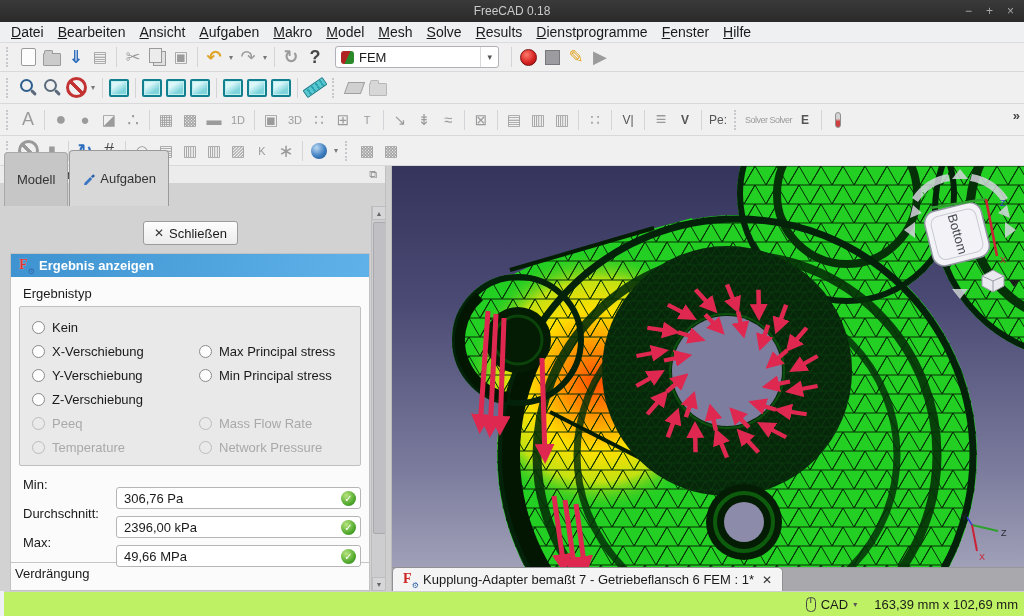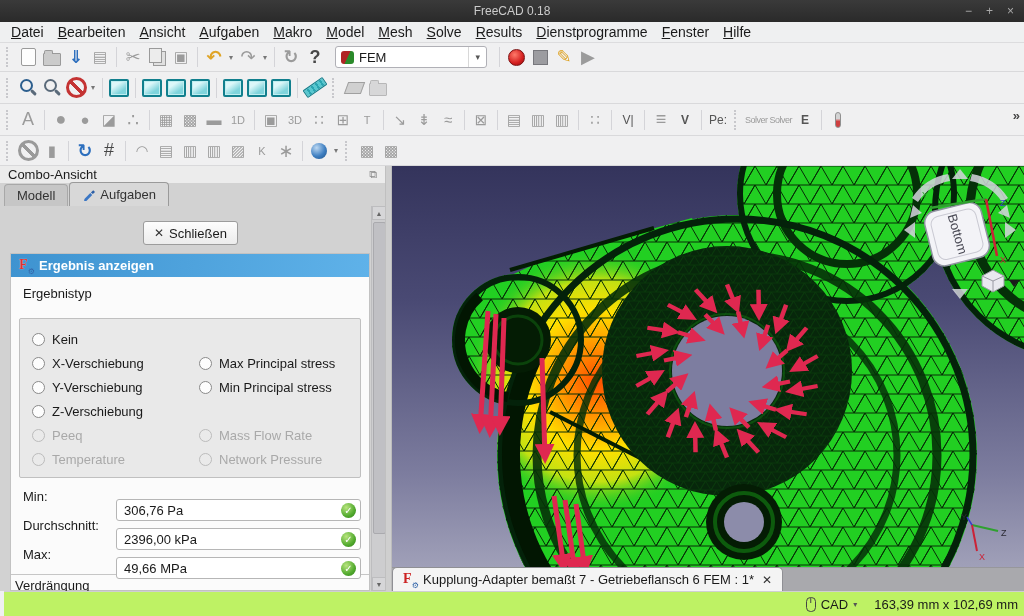--- a/index.html
+++ b/index.html
@@ -37,44 +37,44 @@
   .sh-noentry{width:15px;height:15px;border-radius:50%;border:3px solid #c43333;background:linear-gradient(45deg,transparent 42%,#c43333 42%,#c43333 58%,transparent 58%);}
   .sh-noentry.gray{border-color:#9a9a9a;background:linear-gradient(45deg,transparent 42%,#9a9a9a 42%,#9a9a9a 58%,transparent 58%);}
   .sh-cube{width:16px;height:14px;border:2px solid #117f8d;background:linear-gradient(145deg,#dcf7f9 30%,#7fd4dc 70%);box-shadow:inset 0 0 0 1px #bfeef0;border-radius:2px;}
   .sh-ruler{width:22px;height:7px;background:repeating-linear-gradient(90deg,#59c7cf 0 3px,#2ba6b2 3px 5px);border:1px solid #0d7b88;transform:rotate(-35deg);border-radius:1px;}
   .sh-sphere{width:16px;height:16px;border-radius:50%;background:radial-gradient(circle at 35% 30%,#bcd8f2,#3f7fc1 55%,#1c4f86);}
   .sh-rec{width:15px;height:15px;border-radius:50%;background:radial-gradient(circle at 38% 32%,#ff7a6a,#d41f1f 60%,#8e0f0f);border:1px solid #7c1010;}
   .sh-stop{width:13px;height:13px;background:#9c9ca0;border:1px solid #77777c;}
   .sh-thermo{width:4px;height:14px;background:linear-gradient(#d3d3d3 40%,#cf4040 60%);border-radius:3px;border:1px solid #909090;}
   .sh-part{width:15px;height:10px;background:#d0d0d0;border:1px solid #a0a0a0;transform:skewX(-20deg);}
   .sh-folder.dis{opacity:.65;}
-  .wbcombo{width:152px;height:22px;background:#fff;border:1px solid #b0b0b6;border-radius:3px;display:inline-flex;align-items:center;margin:0 8px;padding-left:5px;box-sizing:border-box;font-size:13px;}
+  .wbcombo{width:164px;height:22px;background:#fff;border:1px solid #b0b0b6;border-radius:3px;display:inline-flex;align-items:center;margin:0 8px;padding-left:5px;box-sizing:border-box;font-size:13px;}
   .fem-ic{width:13px;height:13px;border-radius:3px;background:linear-gradient(115deg,#b02424 48%,#2a8a2a 52%);margin-right:5px;flex:none;}
   .wbdd{margin-left:auto;padding:0 6px;font-size:9px;color:#555;border-left:1px solid #d8d8d8;align-self:stretch;display:flex;align-items:center;}
   .overflow-ch{position:absolute;right:4px;top:108px;font-size:13px;color:#444;font-weight:bold;}
   
   .panel{left:0;top:166px;width:385px;height:425px;background:#d2d2d2;}
   .panelhead{left:0;top:166px;width:385px;height:17px;background:#ececec;display:flex;align-items:center;padding:0 8px;box-sizing:border-box;font-size:13px;}
   .dockico{margin-left:auto;color:#8a8a8a;font-size:11px;}
   .ptabs{left:0;top:183px;width:385px;height:23px;background:#d2d2d2;display:flex;align-items:flex-end;padding-left:4px;box-sizing:border-box;}
-  .ptab{height:21px;display:inline-flex;align-items:center;gap:5px;padding:0 12px;font-size:13px;border:1px solid #a8a8a8;border-bottom:none;border-radius:4px 4px 0 0;background:#c6c6c6;color:#333;margin-right:1px;}
+  .ptab{height:21px;display:inline-flex;align-items:center;gap:5px;padding:16px 12px;font-size:13px;border:1px solid #a8a8a8;border-bottom:none;border-radius:4px 4px 0 0;background:#c6c6c6;color:#333;margin-right:1px;}
   .ptab.active{background:#d8d8d8;height:23px;border-color:#9a9a9a;}
   .pscroll{left:0;top:206px;width:371px;height:385px;background:#d2d2d2;overflow:hidden;}
   .pbar{left:371px;top:206px;width:14px;height:385px;background:#cdcdcf;border-left:1px solid #bdbdbf;box-sizing:border-box;}
   .pbar .arr{position:absolute;left:0;width:14px;height:14px;display:flex;align-items:center;justify-content:center;font-size:7px;color:#666;background:#d6d6d8;border:1px solid #bdbdbf;box-sizing:border-box;}
   .pbar .thumb{position:absolute;left:1px;top:16px;width:11px;height:310px;background:#c0c0c4;border:1px solid #aaaaae;border-radius:2px;}
   .closebtn{position:absolute;left:143px;top:15px;height:22px;padding:0 10px;background:linear-gradient(#fdfdfd,#ececec);border:1px solid #9c9c9c;border-radius:3px;display:inline-flex;align-items:center;gap:5px;font-size:13px;}
   .closebtn .x{font-weight:bold;font-size:12px;color:#333;}
   .taskbox{position:absolute;left:10px;top:47px;width:360px;height:338px;background:#fbfbfb;border:1px solid #c2c2c2;box-sizing:border-box;}
   .taskhead{height:23px;background:linear-gradient(100deg,#3e93d0,#5fb2e9);color:#fff;font-weight:bold;display:flex;align-items:center;gap:6px;padding:0 8px;font-size:13px;}
   .fcico{position:relative;display:inline-block;width:14px;height:14px;flex:none;}
   .fcico .f{position:absolute;left:0;top:-2px;color:#cc2222;font-weight:bold;font-size:14px;font-family:"Liberation Serif","DejaVu Serif",serif;}
   .fcico .g{position:absolute;right:-2px;bottom:-3px;color:#3366aa;font-size:8px;}
   .taskhead .fcico .f{color:#e03030;text-shadow:0 0 1px #fff;}
-  .rtlabel{margin:9px 0 17px 12px;font-size:13px;}
+  .rtlabel{margin:9px 0 5px 12px;font-size:13px;}
   .groupbox{margin:0 8px 0 8px;background:#e9e9e9;border:1px solid #c0c0c0;border-radius:2px;padding:8px 0 6px 12px;}
   .rrow{display:grid;grid-template-columns:167px 1fr;height:24px;align-items:center;}
   .rcell{display:flex;align-items:center;gap:7px;}
   .radio{width:13px;height:13px;border:1px solid #8a8a8a;border-radius:50%;background:#fdfdfd;box-sizing:border-box;flex:none;}
   .radio.sel::after{content:"";display:block;width:5px;height:5px;margin:3px;border-radius:50%;background:#222;}
   .radio.dis{border-color:#bcbcbc;background:#eaeaea;}
   .rlabel{font-size:13px;}
   .rcell.dis .rlabel{color:#a9a9a9;}
   .vrow{display:flex;align-items:center;margin:7px 8px 0 12px;height:22px;}
   .vrow .vlabel{width:93px;font-size:13px;flex:none;}

